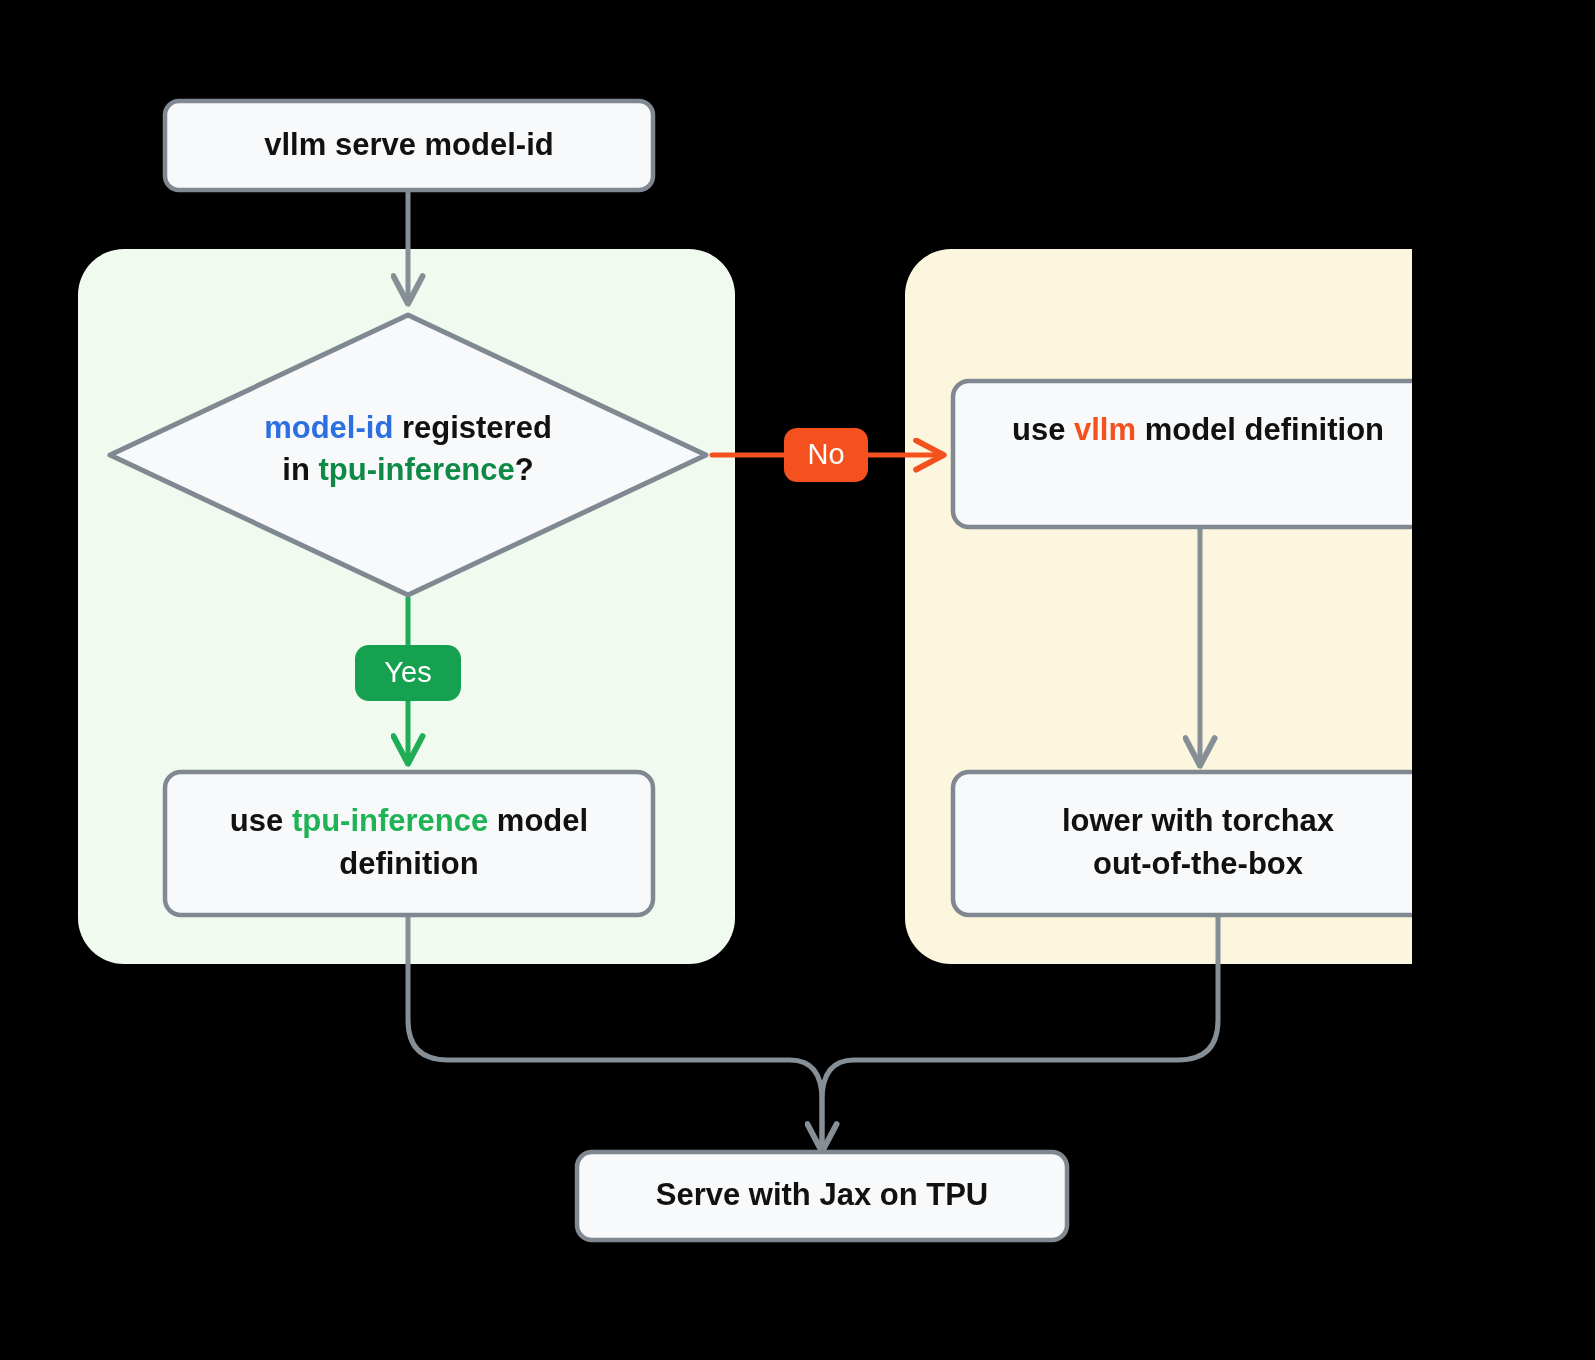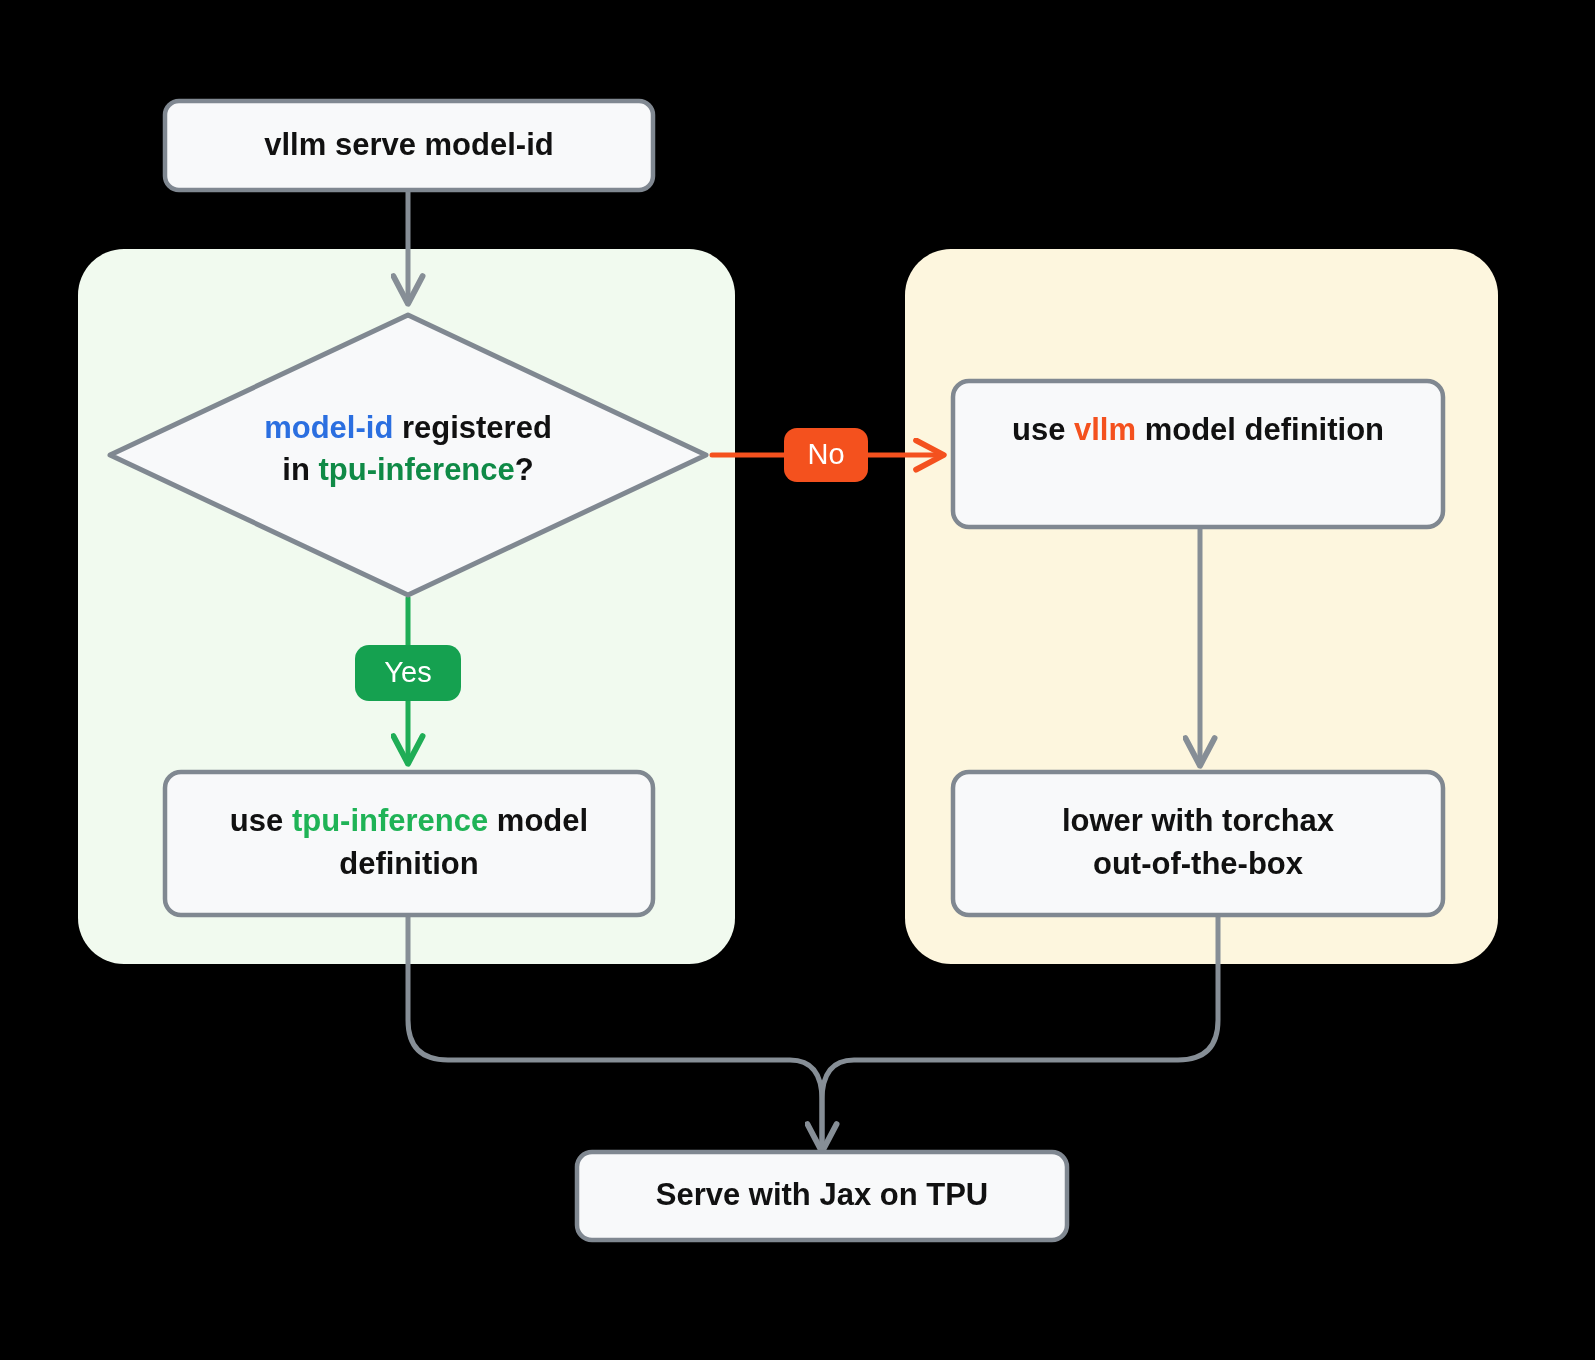--- a/index.html
+++ b/index.html
@@ -2,21 +2,21 @@
 <html><head>
 <meta charset="utf-8">
 <style>
   html, body {
     margin: 0;
     padding: 0;
     background: #000000;
   }
   #stage {
     position: relative;
-    width: 1595px;
+    width: 1412px;
     height: 1360px;
     background: #000000;
     overflow: hidden;
     font-family: "Liberation Sans", sans-serif;
   }
   svg.flow {
     position: absolute;
     left: 0;
     top: 0;
     width: 1595px;

